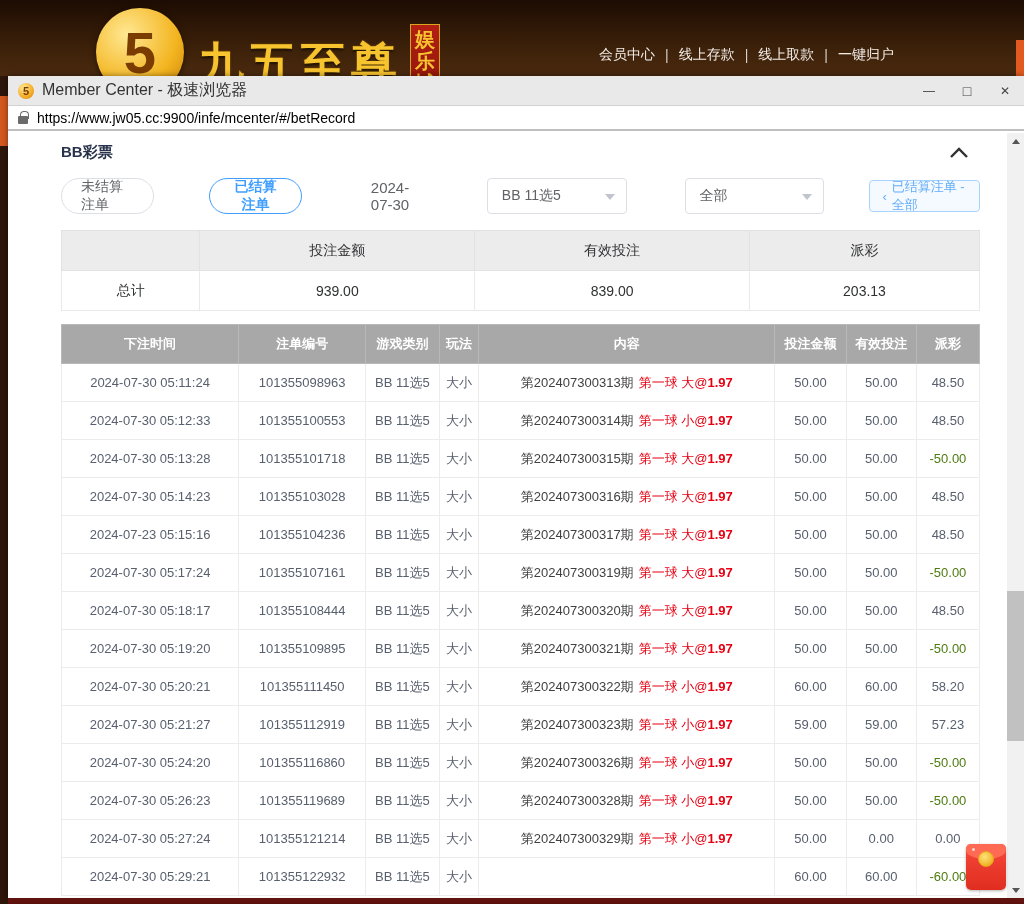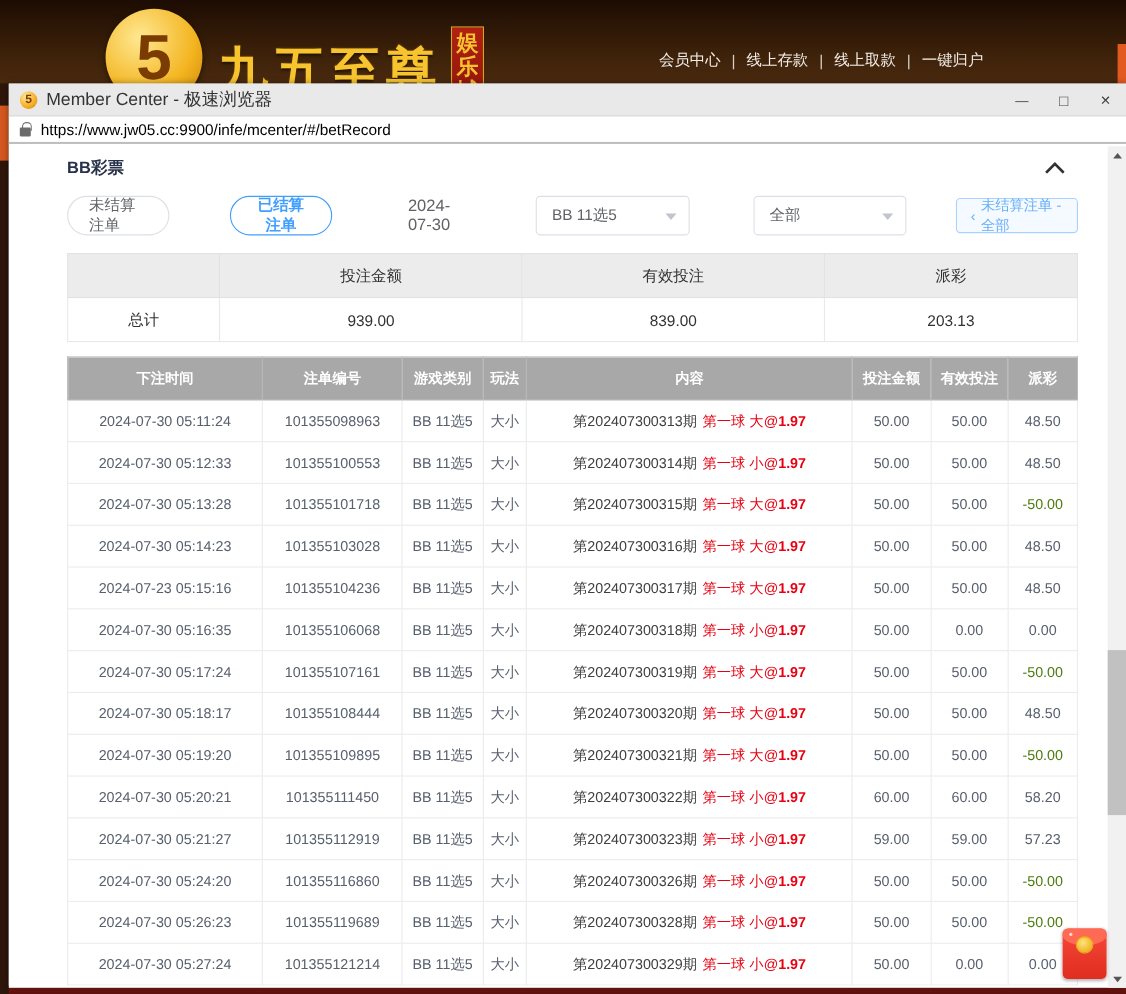--- a/index.html
+++ b/index.html
@@ -165,21 +165,21 @@
         <div class="select">
           <span>BB 11选5</span>
           <span class="caret"></span>
         </div>
         <div class="select">
           <span>全部</span>
           <span class="caret"></span>
         </div>
         <div class="back-btn">
           <span>‹</span>
-          <span>未结算注单 - 全部</span>
+          <span>已结算注单 - 全部</span>
         </div>
       </div>
 
       <table class="summary-table">
         <colgroup>
             <col style="width:136px">
             <col style="width:270px">
             <col style="width:270px">
             <col style="width:226px">
           </colgroup>
@@ -267,30 +267,20 @@
               <td>2024-07-23 05:15:16</td>
               <td>101355104236</td>
               <td>BB 11选5</td>
               <td>大小</td>
               <td><span class="bet-period">第202407300317期</span><span class="bet-pick">第一球 大@<b>1.97</b></span></td>
               <td>50.00</td>
               <td>50.00</td>
               <td>48.50</td>
             </tr>
             <tr>
-              <td>2024-07-30 05:16:35</td>
-              <td>101355106068</td>
-              <td>BB 11选5</td>
-              <td>大小</td>
-              <td><span class="bet-period">第202407300318期</span><span class="bet-pick">第一球 小@<b>1.97</b></span></td>
-              <td>50.00</td>
-              <td>0.00</td>
-              <td>0.00</td>
-            </tr>
-            <tr>
               <td>2024-07-30 05:17:24</td>
               <td>101355107161</td>
               <td>BB 11选5</td>
               <td>大小</td>
               <td><span class="bet-period">第202407300319期</span><span class="bet-pick">第一球 大@<b>1.97</b></span></td>
               <td>50.00</td>
               <td>50.00</td>
               <td class="neg">-50.00</td>
             </tr>
             <tr>

